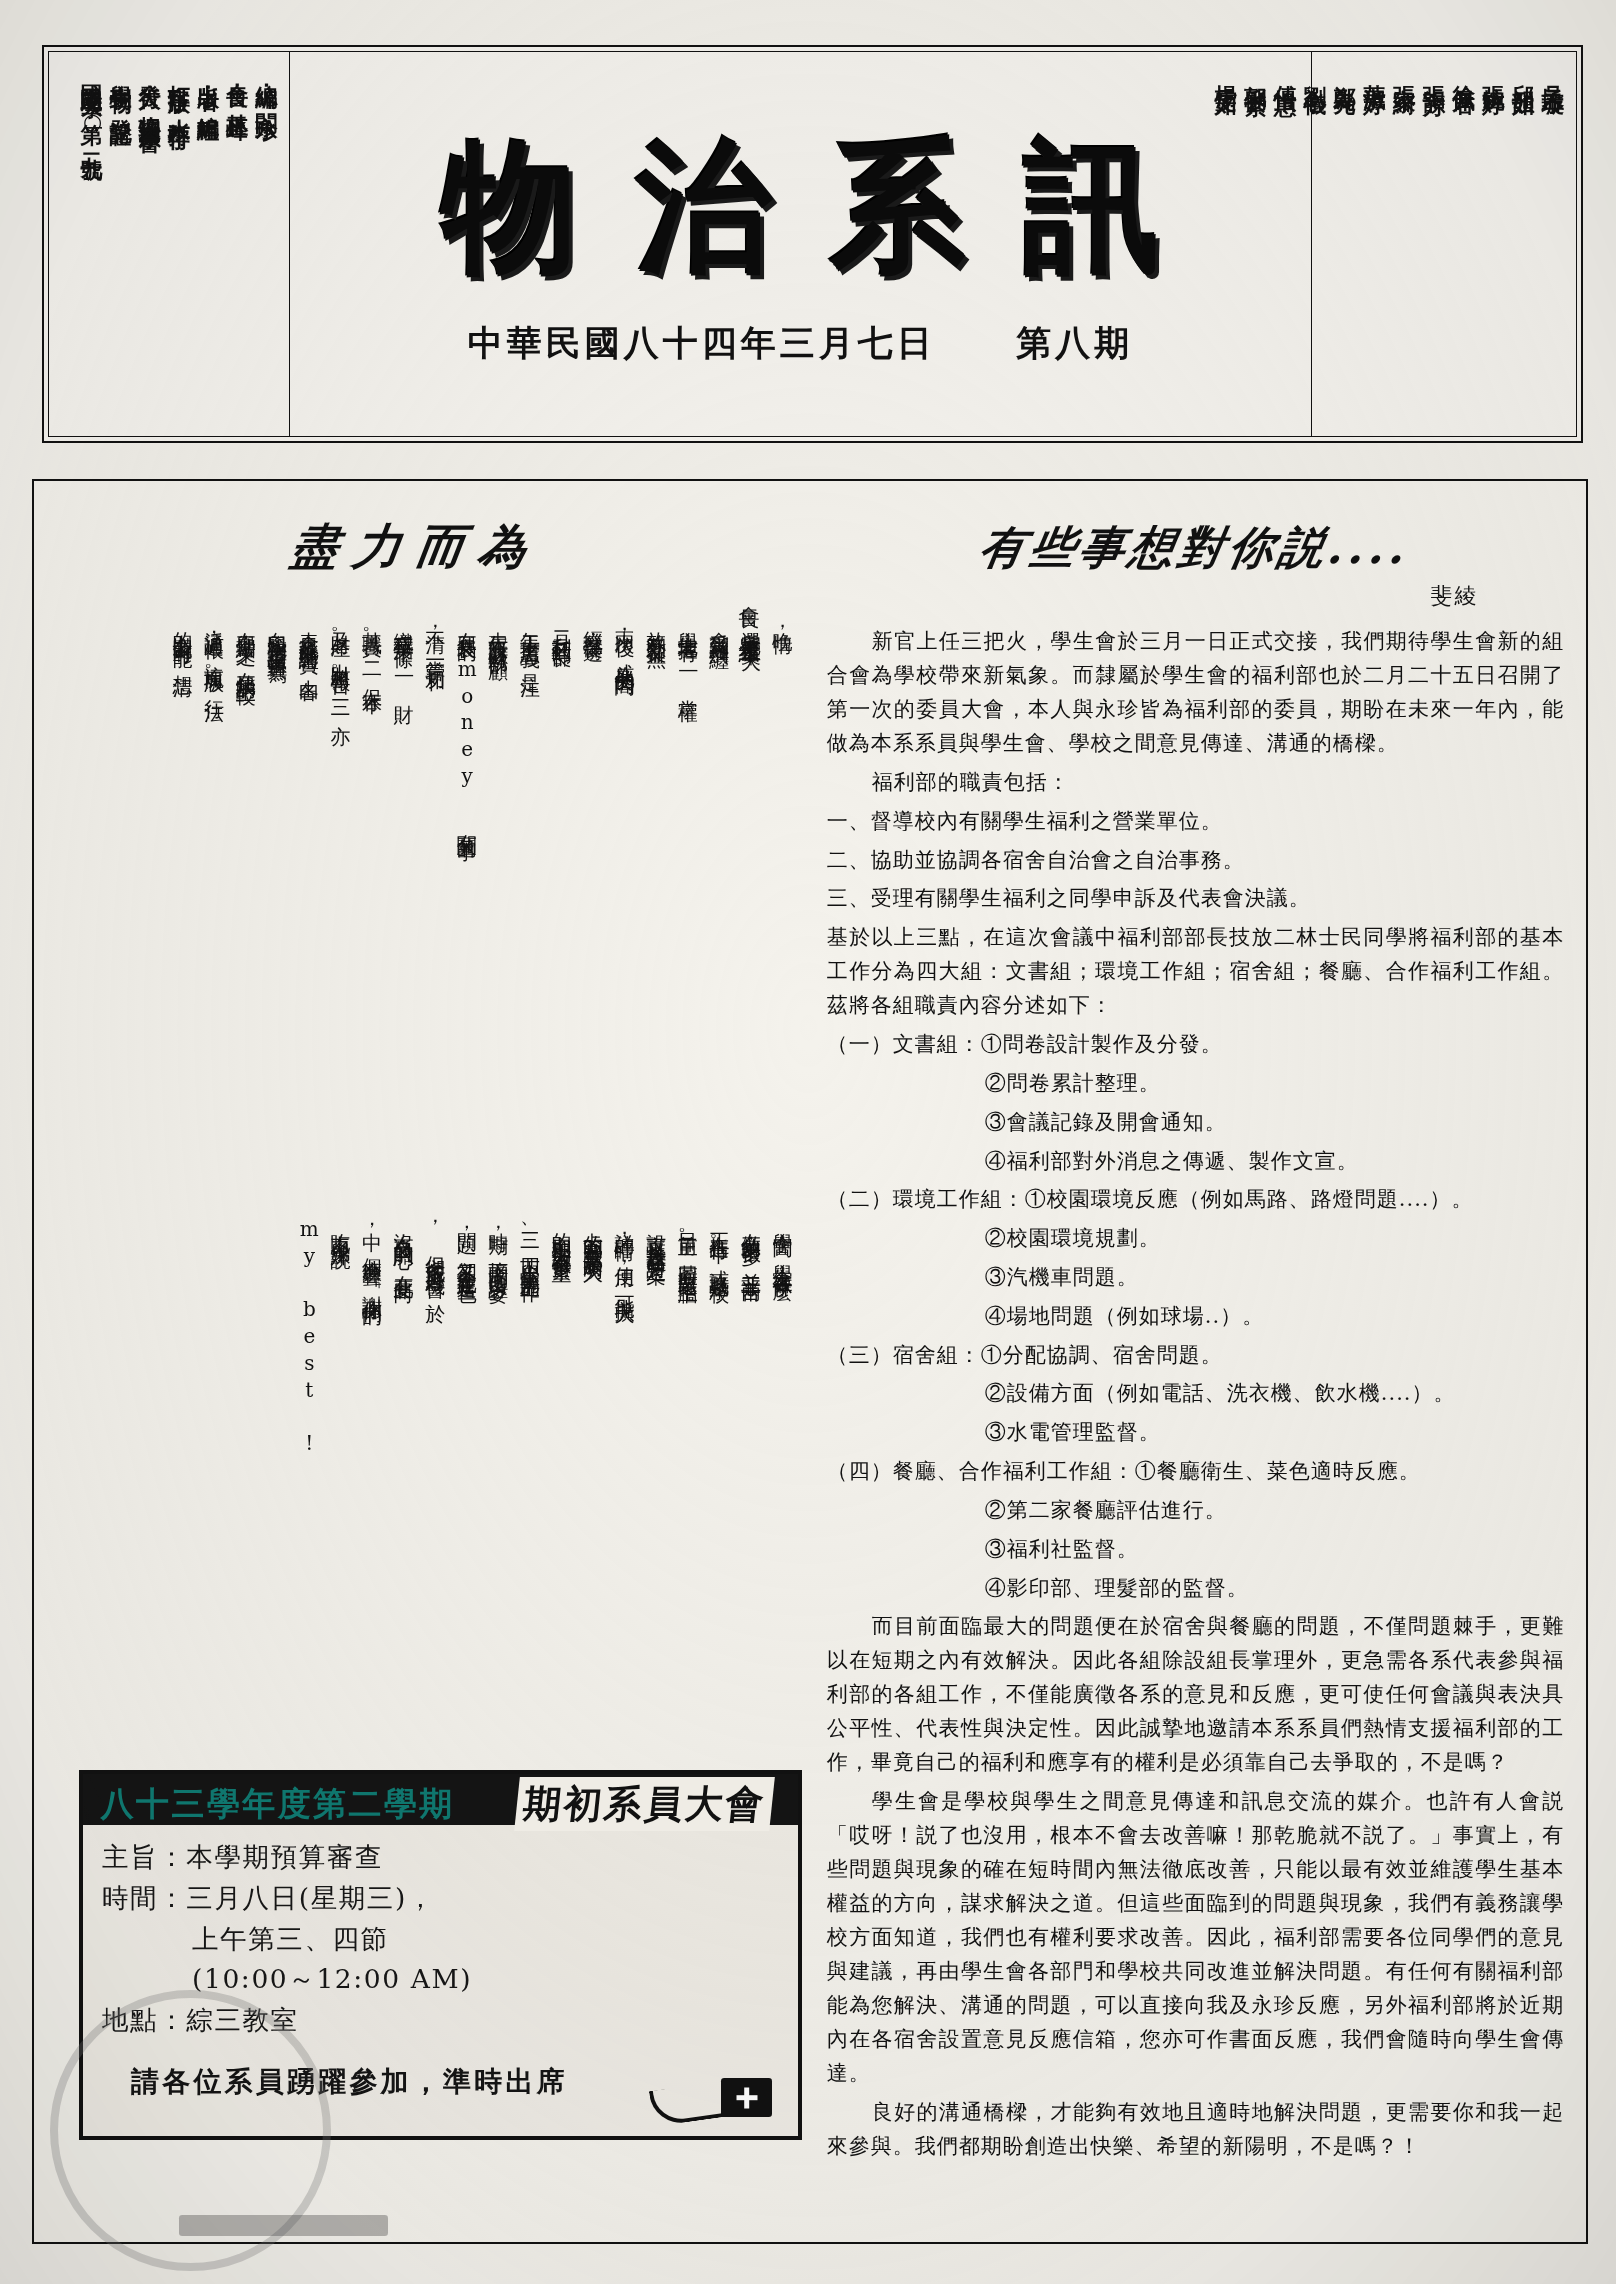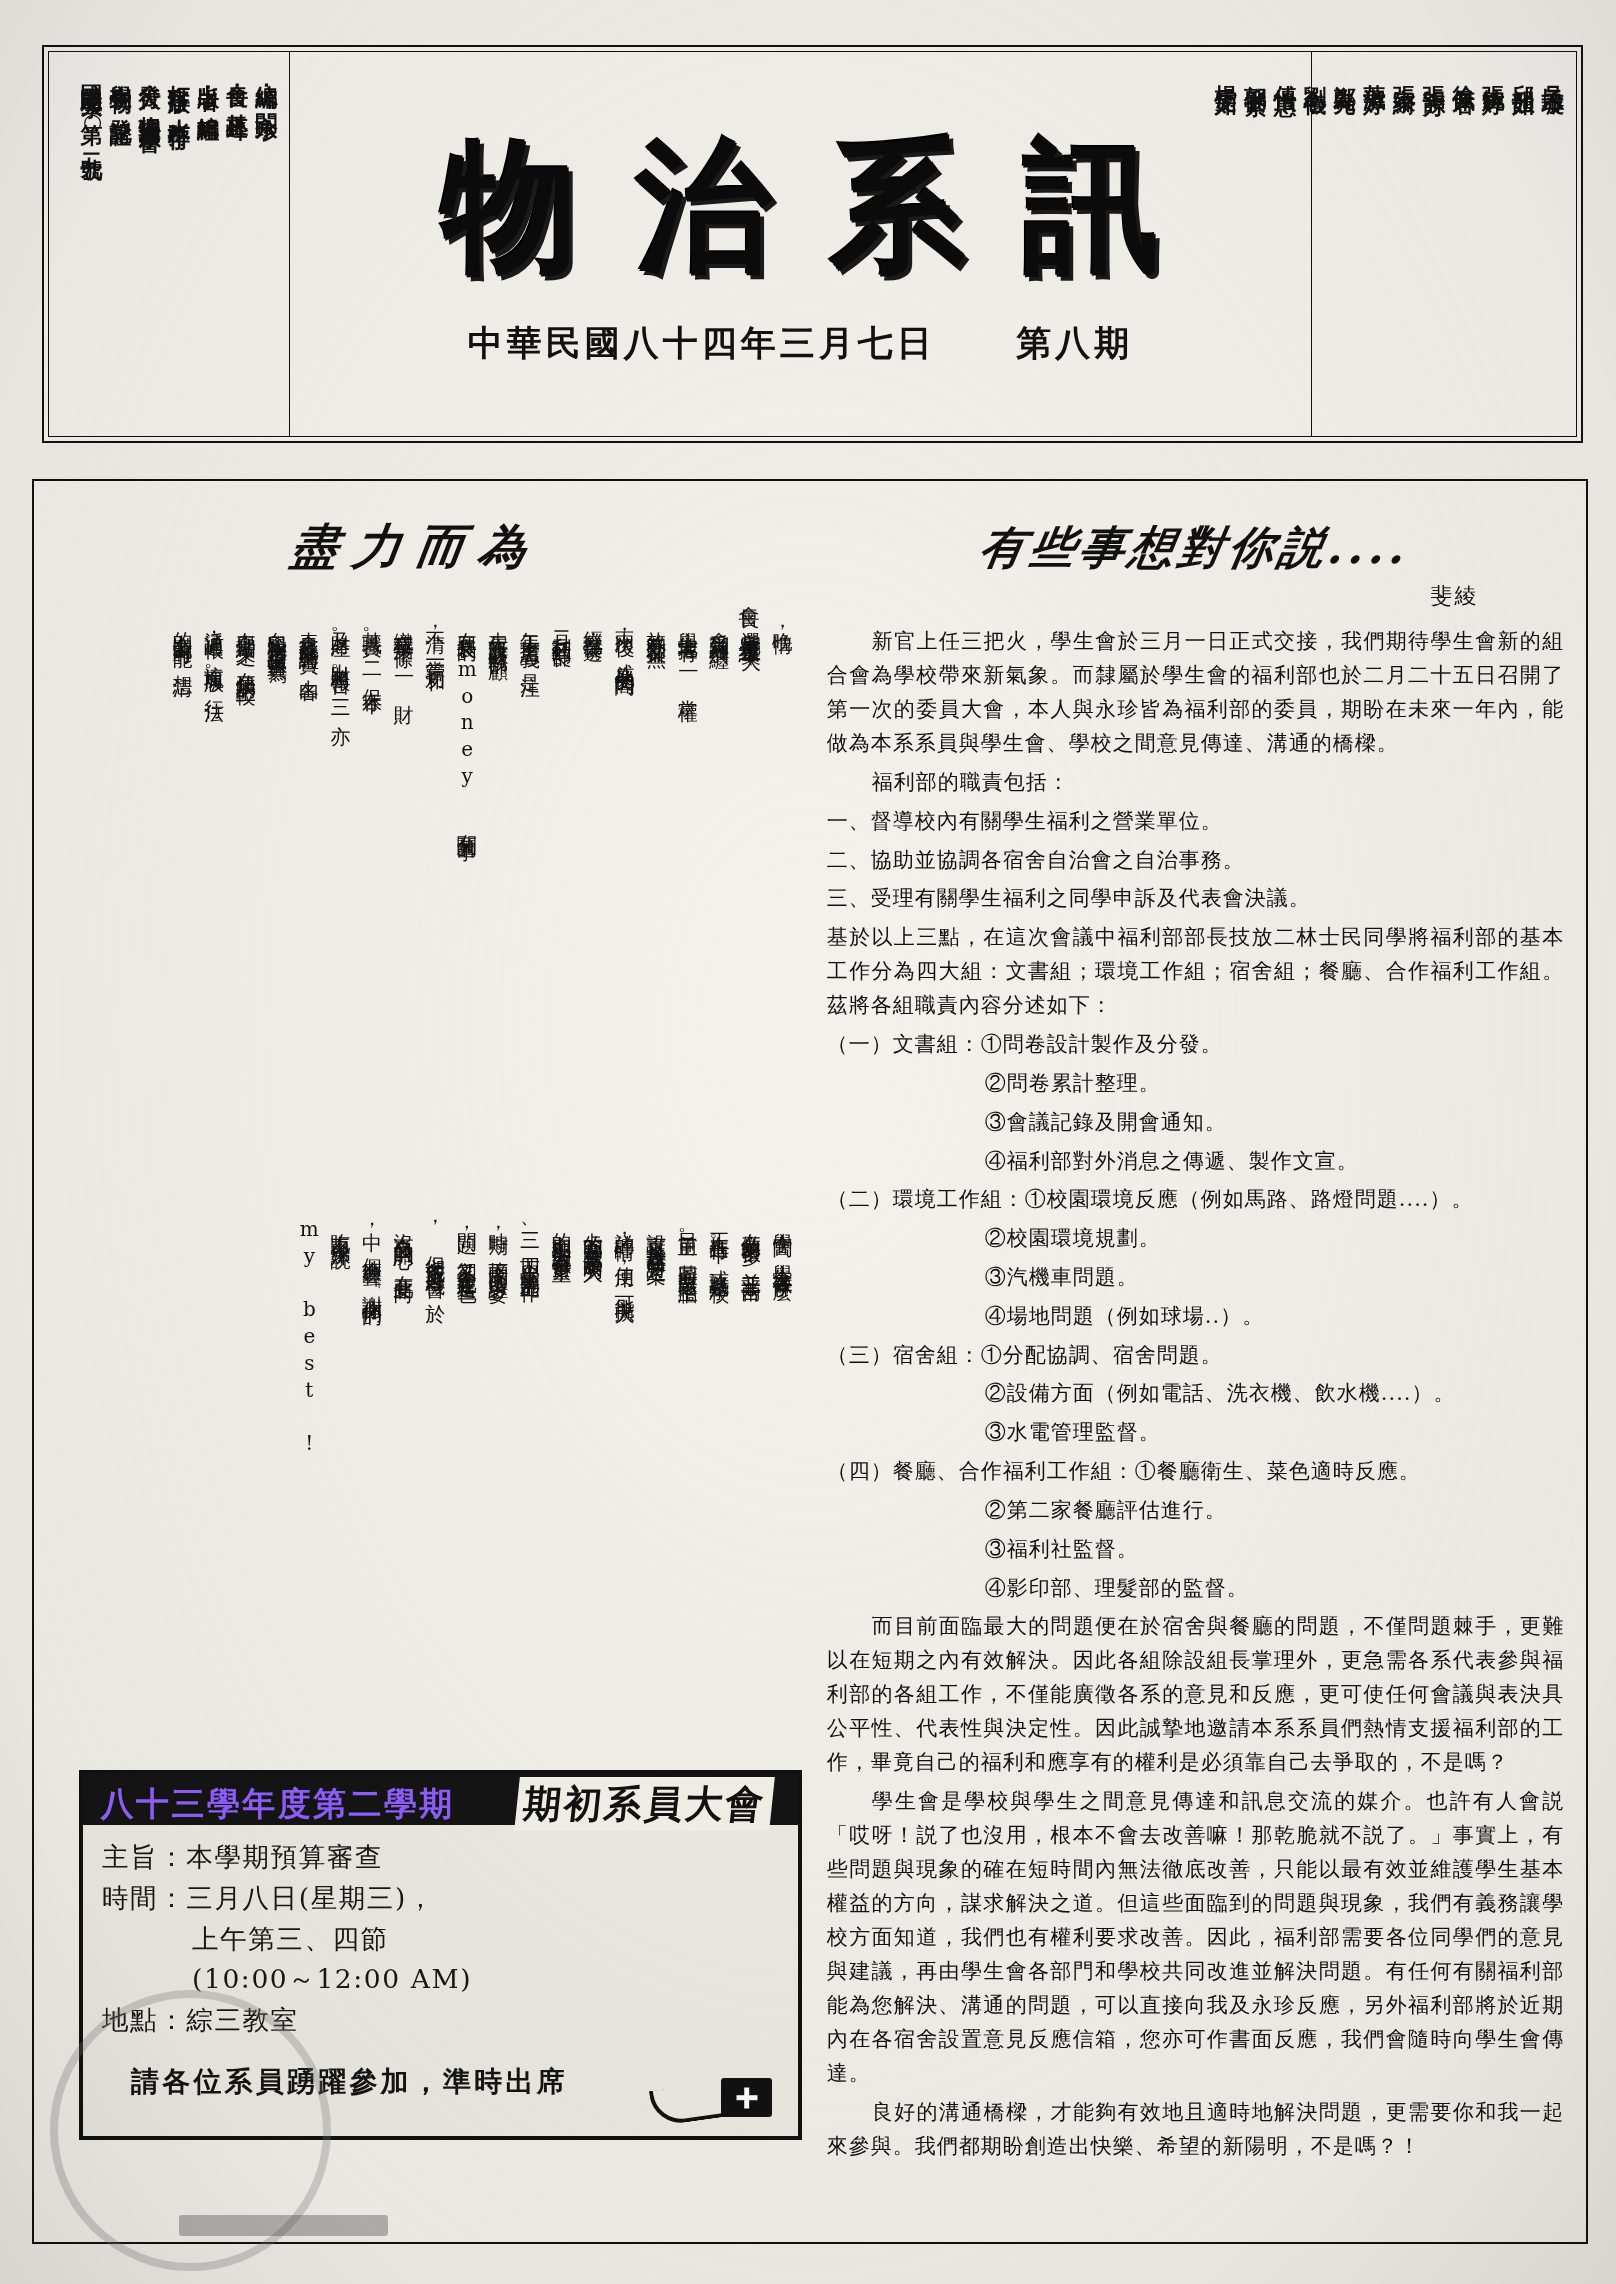--- a/index.html
+++ b/index.html
@@ -223,21 +223,21 @@
     background: #141414;
   }
   .notice-title-a {
     position: absolute;
     left: 17.7px;
     top: 8px;
     font-family: "DejaVu Serif", "Liberation Serif", serif;
     font-size: 33px;
     font-weight: 700;
     letter-spacing: 2.4px;
-    color: #8b5cf6;
+    color: #0f766e;
     z-index: 3;
   }
   .notice-title-b {
     position: absolute;
     left: 434px;
     top: 3.2px;
     font-family: "DejaVu Serif", "Liberation Serif", serif;
     font-size: 38px;
     font-weight: 700;
     letter-spacing: 2.4px;

